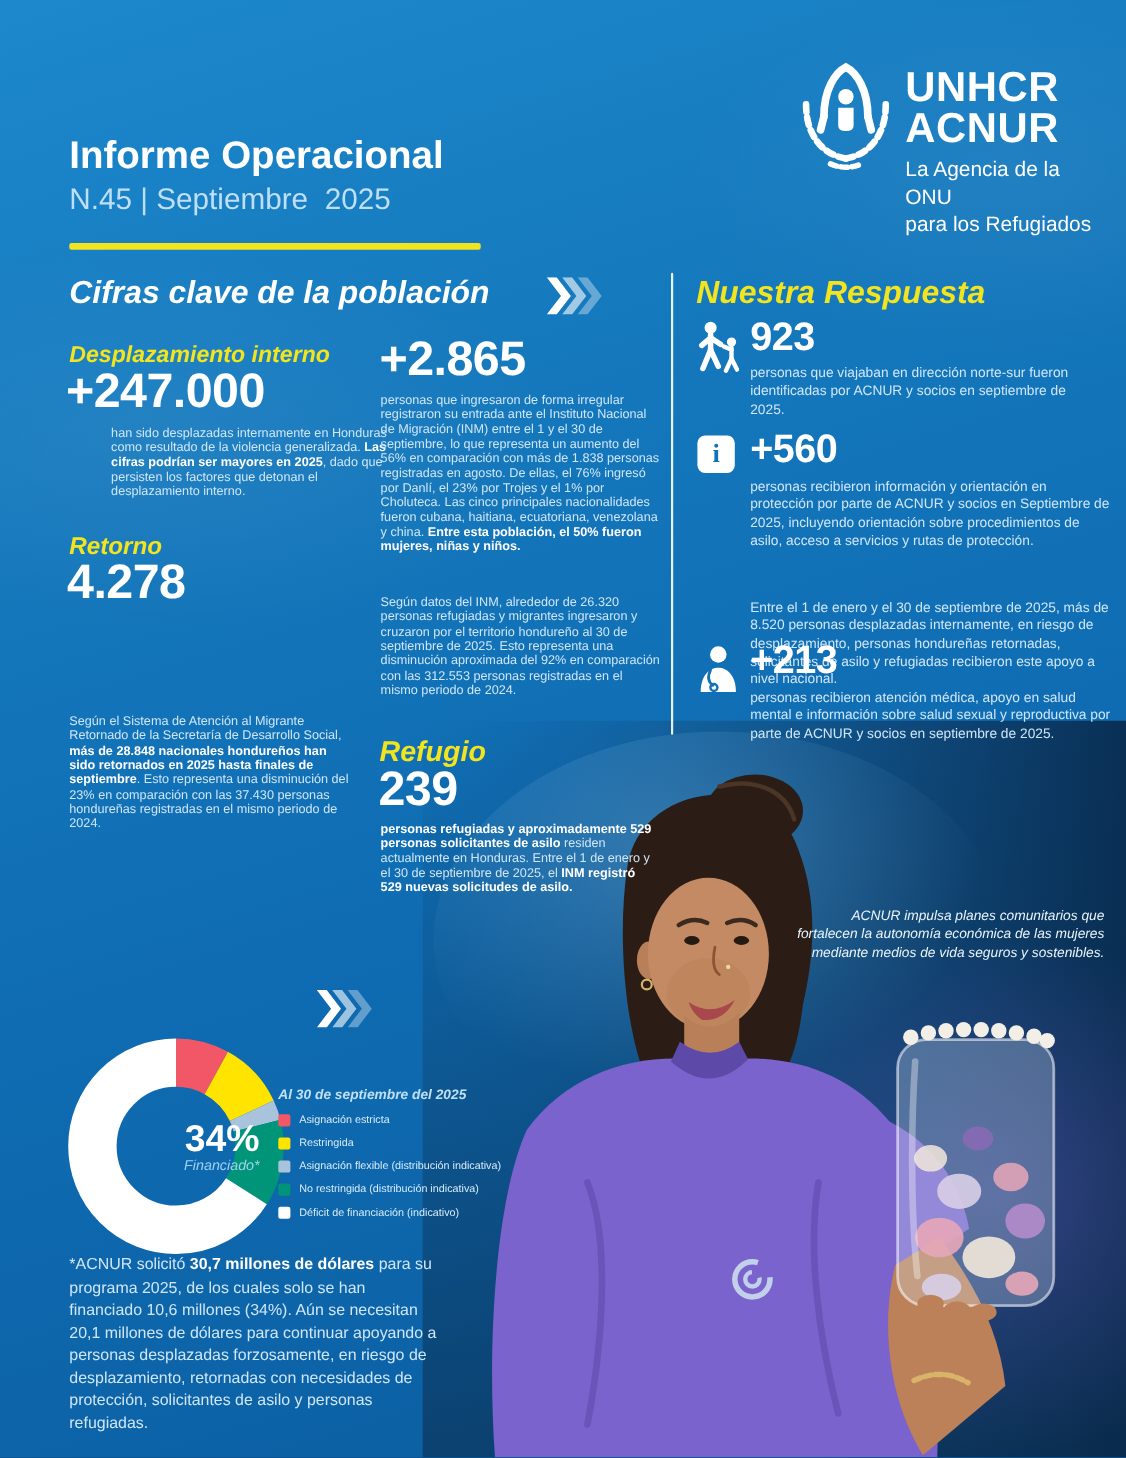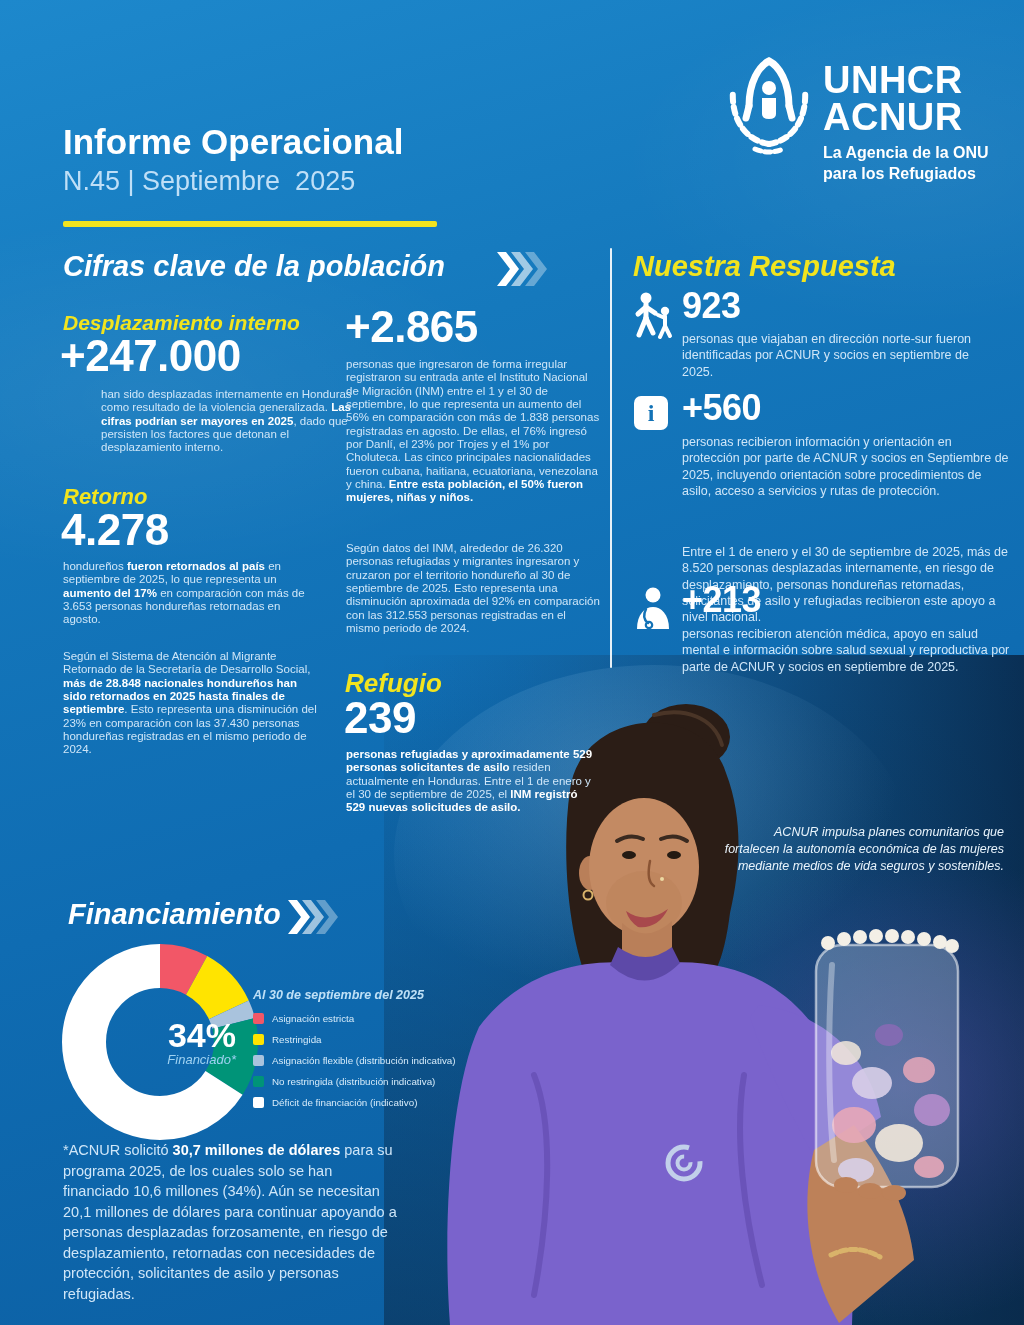--- a/index.html
+++ b/index.html
@@ -11,21 +11,21 @@
       radial-gradient(ellipse 500px 280px at 90% 12%, rgba(255,255,255,0.05), transparent 60%),
       linear-gradient(163deg,#1d88cc 0%,#1579bd 28%,#0f6cb2 58%,#0b5c9f 100%);
   }
   .abs{position:absolute;}
   
   .title{font-size:62px;font-weight:700;color:#f2e41e;letter-spacing:-1px;line-height:1;}
   .subtitle{font-size:35px;font-weight:700;color:#ffffff;line-height:1;}
   .issue{font-size:27px;font-weight:400;color:#bfdff7;line-height:1;white-space:pre;}
   .ybar{background:#f2e41e;height:6px;border-radius:2px;}
   .logo-word{font-size:38px;font-weight:700;color:#fff;line-height:0.98;letter-spacing:0.5px;}
-  .logo-tag{font-size:16px;font-weight:700;color:#fff;line-height:1.3;}
+  .logo-tag{font-size:19px;font-weight:400;color:#fff;line-height:1.3;}
   
   .h2{font-size:29px;font-weight:700;font-style:italic;color:#fff;line-height:1;}
   .h2y{font-size:29px;font-weight:700;font-style:italic;color:#f2e41e;line-height:1;}
   .ylabel{font-weight:700;font-style:italic;color:#f2e41e;line-height:1;}
   .bignum{font-weight:700;color:#fff;letter-spacing:-0.5px;line-height:1;}
   .body{font-size:11.5px;line-height:1.16;color:#cfe6f8;}
   .body b{font-weight:700;color:#ffffff;}
   .rbody{font-size:12.5px;line-height:1.3;color:#cfe6f8;}
   .divider{width:2px;background:rgba(255,255,255,0.9);border-radius:1px;}
   .caption{font-size:12.5px;font-style:italic;color:#e9f4fc;line-height:1.35;text-align:right;}
@@ -175,21 +175,20 @@
     <polygon points="14,0 23,0 36,17 23,34 14,34 27,17" fill="#ffffff" opacity="0.6"></polygon>
     <polygon points="28,0 37,0 50,17 37,34 28,34 41,17" fill="#ffffff" opacity="0.35"></polygon>
   </svg>
 
   <div class="abs ylabel" style="left:63px;top:312px;font-size:21px;">Desplazamiento interno</div>
   <div class="abs bignum" style="left:60px;top:334px;font-size:44px;">+247.000</div>
   <div class="abs body" style="left:63px;top:388px;width:258px;margin-left:38px;"><span>han sido desplazadas internamente en Honduras como resultado de la violencia generalizada. </span><b>Las cifras podrían ser mayores en 2025</b><span>, dado que persisten los factores que detonan el desplazamiento interno.</span></div>
 
   <div class="abs ylabel" style="left:63px;top:486px;font-size:22px;">Retorno</div>
   <div class="abs bignum" style="left:61px;top:508px;font-size:44px;">4.278</div>
-  <div class="abs body" style="left:63px;top:560px;width:258px;"><span>hondureños </span><b>fueron retornados al país</b><span> en septiembre de 2025, lo que representa un </span><b>aumento del 17%</b><span> en comparación con más de 3.653 personas hondureñas retornadas en agosto.</span></div>
   <div class="abs body" style="left:63px;top:650px;width:258px;"><span>Según el Sistema de Atención al Migrante Retornado de la Secretaría de Desarrollo Social, </span><b>más de 28.848 nacionales hondureños han sido retornados en 2025 hasta finales de septiembre</b><span>. Esto representa una disminución del 23% en comparación con las 37.430 personas hondureñas registradas en el mismo periodo de 2024.</span></div>
 
   <div class="abs bignum" style="left:345px;top:305px;font-size:44px;">+2.865</div>
   <div class="abs body" style="left:346px;top:358px;width:256px;"><span>personas que ingresaron de forma irregular registraron su entrada ante el Instituto Nacional de Migración (INM) entre el 1 y el 30 de septiembre, lo que representa un aumento del 56% en comparación con más de 1.838 personas registradas en agosto. De ellas, el 76% ingresó por Danlí, el 23% por Trojes y el 1% por Choluteca. Las cinco principales nacionalidades fueron cubana, haitiana, ecuatoriana, venezolana y china. </span><b>Entre esta población, el 50% fueron mujeres, niñas y niños.</b></div>
   <div class="abs body" style="left:346px;top:542px;width:256px;"><span>Según datos del INM, alrededor de 26.320 personas refugiadas y migrantes ingresaron y cruzaron por el territorio hondureño al 30 de septiembre de 2025. Esto representa una disminución aproximada del 92% en comparación con las 312.553 personas registradas en el mismo periodo de 2024.</span></div>
 
   <div class="abs ylabel" style="left:345px;top:670px;font-size:26px;">Refugio</div>
   <div class="abs bignum" style="left:344px;top:696px;font-size:44px;">239</div>
   <div class="abs body" style="left:346px;top:748px;width:252px;"><b>personas refugiadas y aproximadamente 529 personas solicitantes de asilo</b><span> residen actualmente en Honduras. Entre el 1 de enero y el 30 de septiembre de 2025, el </span><b>INM registró 529 nuevas solicitudes de asilo.</b></div>
 
@@ -226,21 +225,20 @@
     <circle cx="20" cy="9" r="7.5" fill="#fff"></circle>
     <path d="M4,43 C4,28 12,21 20,21 C28,21 36,28 36,43 Z" fill="#fff"></path>
     <path d="M13,23 C10,29 11,34 15,37" stroke="#1272b6" stroke-width="2.5" fill="none" stroke-linecap="round"></path>
     <circle cx="16" cy="39" r="3.2" fill="none" stroke="#1272b6" stroke-width="2.2"></circle>
   </svg>
   <div class="abs bignum" style="left:682px;top:582px;font-size:36px;">+213</div>
   <div class="abs rbody" style="left:682px;top:626px;width:336px;">personas recibieron atención médica, apoyo en salud mental e información sobre salud sexual y reproductiva por parte de ACNUR y socios en septiembre de 2025.</div>
 
   <div class="abs caption" style="left:716px;top:824px;width:288px;">ACNUR impulsa planes comunitarios que fortalecen la autonomía económica de las mujeres mediante medios de vida seguros y sostenibles.</div>
 
-  <div class="abs h2" style="left:68px;top:900px;">Financiamiento</div>
   <svg class="abs" style="left:288px;top:900px;" width="52" height="34" viewBox="0 0 52 34">
     <polygon points="0,0 9,0 22,17 9,34 0,34 13,17" fill="#ffffff"></polygon>
     <polygon points="14,0 23,0 36,17 23,34 14,34 27,17" fill="#ffffff" opacity="0.6"></polygon>
     <polygon points="28,0 37,0 50,17 37,34 28,34 41,17" fill="#ffffff" opacity="0.35"></polygon>
   </svg>
 
   <svg class="abs" style="left:60px;top:942px;" width="200" height="200" viewBox="0 0 200 200">
     <g transform="rotate(-90 100 100)">
         <circle cx="100" cy="100" r="76" fill="none" stroke="#f25767" stroke-width="44" stroke-dasharray="38.20176666765188 477.5220833456485" stroke-dashoffset="0"></circle>
         <circle cx="100" cy="100" r="76" fill="none" stroke="#ffe400" stroke-width="44" stroke-dasharray="47.752208334564855 477.5220833456485" stroke-dashoffset="-38.20176666765188"></circle>

